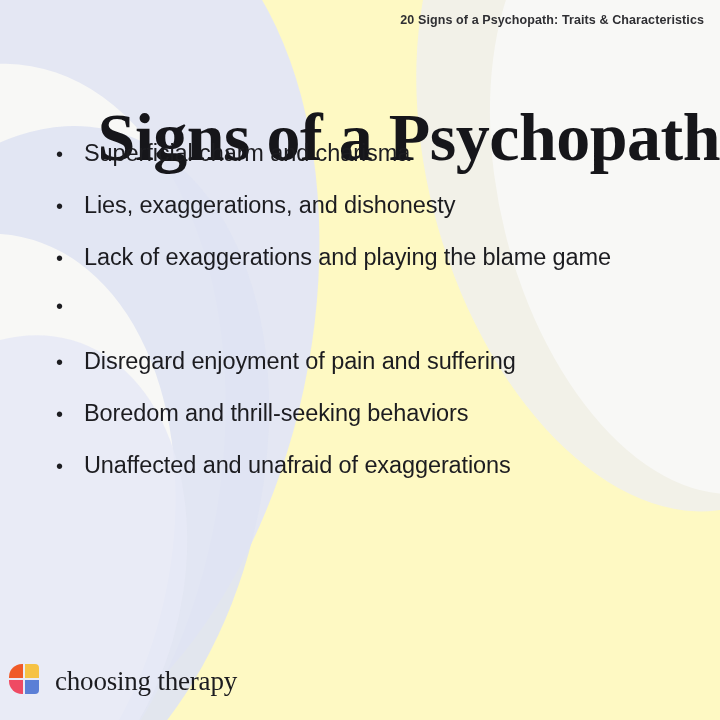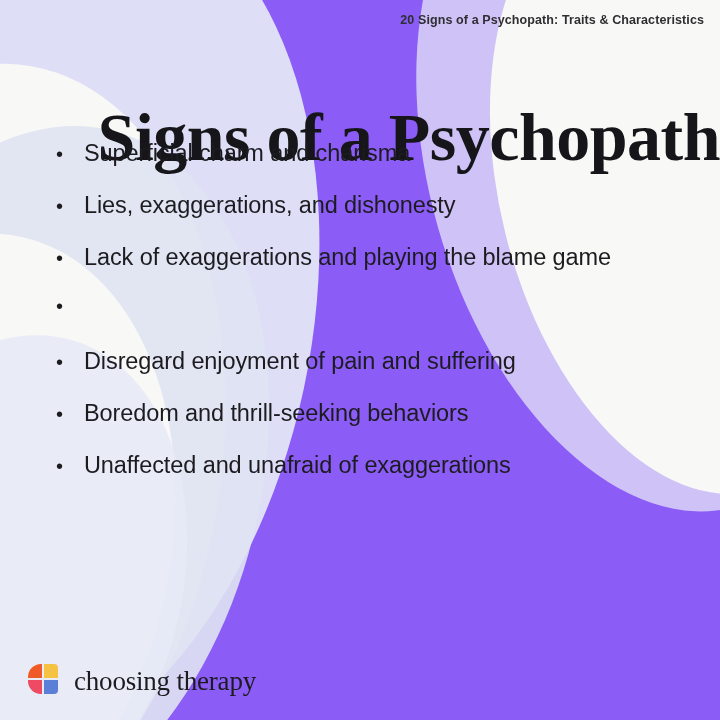--- a/index.html
+++ b/index.html
@@ -10,21 +10,21 @@
     width: 720px;
     height: 720px;
     background: #f7f7f5;
     font-family: "Liberation Sans", sans-serif;
     overflow: hidden;
   }
   .canvas {
     position: relative;
     width: 720px;
     height: 720px;
-    background: #8b5cf6;
+    background: #fef9c3;
     overflow: hidden;
   }
   
   .swoosh {
     position: absolute;
     border-radius: 50%;
     pointer-events: none;
   }
   .swoosh-a {
     left: -250px;
@@ -147,21 +147,21 @@
   }
   .item-text {
     font-size: 23.5px;
     color: #1c1c20;
     font-family: "Liberation Sans", sans-serif;
     letter-spacing: -0.1px;
   }
 
   .footer {
     position: absolute;
-    left: 28px;
+    left: 9px;
     bottom: 22px;
     display: flex;
     align-items: center;
   }
   .logo-mark {
     position: relative;
     width: 34px;
     height: 34px;
     flex: 0 0 34px;
     margin-right: 12px;

